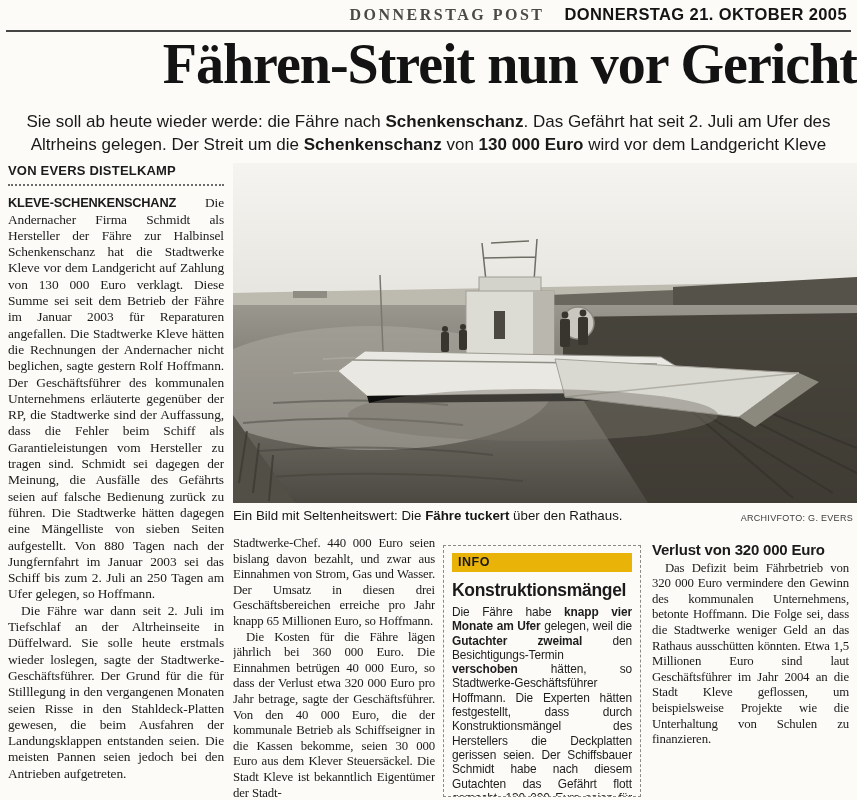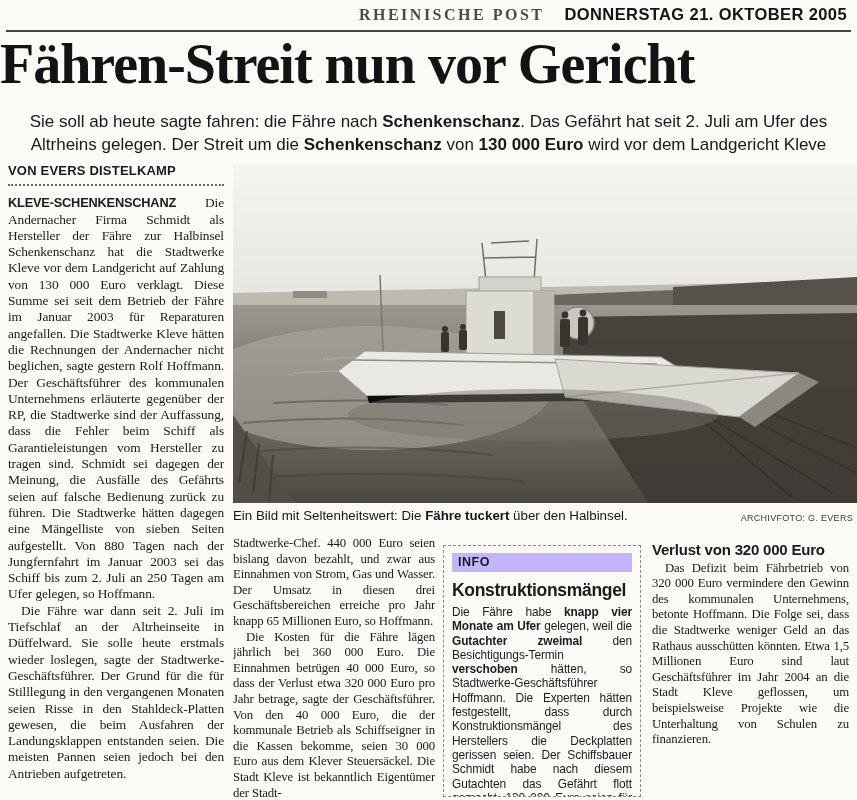--- a/index.html
+++ b/index.html
@@ -11,23 +11,23 @@
   }
 
   
   .masthead { position:absolute; top:5px; right:10px; display:flex; gap:20px; align-items:baseline; }
   .paper-name { font-family:"Liberation Serif", serif; font-size:16px; font-weight:600; letter-spacing:2.5px; color:#4b4a47; }
   .issue-date { font-family:"Liberation Sans", sans-serif; font-size:16.5px; font-weight:700; letter-spacing:.4px; color:#141414; }
   .top-rule { position:absolute; top:30px; left:6px; right:6px; border-top:2px solid #454545; }
 
   
   .headline {
-    position:absolute; top:34px; left:0; right:0; text-align:left;
+    position:absolute; top:34px; left:0; right:0; text-align:right;
     font-family:"Liberation Serif", serif; font-weight:700; font-size:56px; line-height:1.08;
-    letter-spacing:-1px; color:#131313;
+    letter-spacing:-1px; color:#131313;padding-left:12px;
   }
   .deck {
     position:absolute; top:110px; left:26px; right:26px; text-align:center;
     font-family:"Liberation Sans", sans-serif; font-size:17px; line-height:1.38; color:#191919;
   }
   .rb { font-weight:700; }
 
   
   .col { position:absolute; overflow:hidden; text-align:justify; }
   #col1 { left:8px;  top:163px; width:216px; height:637px; font-size:13.4px; line-height:16.3px; letter-spacing:-.1px; }
@@ -53,37 +53,37 @@
   }
   .credit { font-size:9px; letter-spacing:.3px; color:#3c3c3c; white-space:nowrap; }
 
   
   .infobox {
     position:absolute; left:443px; top:545px; width:198px; height:252px; overflow:hidden;
     border:1px dashed #8a8a86; padding:7px 8px 8px;
     font-family:"Liberation Sans", sans-serif; background:#fcfbf8;
   }
   .info-kicker {
-    display:block; background:#c4b5fd; color:#1a1a1a;
+    display:block; background:#eab308; color:#1a1a1a;
     font-weight:700; font-size:12.5px; padding:2px 6px 3px; letter-spacing:.5px;
   }
   .info-title { font-weight:700; font-size:17.5px; letter-spacing:-.3px; margin:8px 0 4px; }
   .info-text { font-size:11.9px; line-height:14.3px; text-align:justify; letter-spacing:-.1px; color:#1d1d1d; }
 </style>
 </head>
 <body>
 
 <div class="masthead">
-  <span class="paper-name">RHEINISCHE POST</span>
+  <span class="paper-name">DONNERSTAG POST</span>
   <span class="issue-date">DONNERSTAG 21. OKTOBER 2005</span>
 </div>
 <div class="top-rule"></div>
 
 <h1 class="headline">Fähren-Streit nun vor Gericht</h1>
-<p class="deck"><span>Sie soll ab heute sagte fahren: die Fähre nach </span><span class="rb">Schenkenschanz</span><span>. Das Gefährt hat seit 2. Juli am Ufer des Altrheins gelegen. Der Streit um die </span><span class="rb">Schenkenschanz</span><span> von </span><span class="rb">130&nbsp;000 Euro</span><span> wird vor dem Landgericht Kleve ausgetragen.</span></p>
+<p class="deck"><span>Sie soll ab heute wieder werde: die Fähre nach </span><span class="rb">Schenkenschanz</span><span>. Das Gefährt hat seit 2. Juli am Ufer des Altrheins gelegen. Der Streit um die </span><span class="rb">Schenkenschanz</span><span> von </span><span class="rb">130&nbsp;000 Euro</span><span> wird vor dem Landgericht Kleve ausgetragen.</span></p>
 
 <div class="col" id="col1">
   <div class="byline-row">VON EVERS DISTELKAMP</div>
   <p><span class="kicker">KLEVE-SCHENKENSCHANZ</span><span> Die Andernacher Firma Schmidt als Hersteller der Fähre zur Halbinsel Schenkenschanz hat die Stadtwerke Kleve vor dem Landgericht auf Zahlung von 130&nbsp;000 Euro verklagt. Diese Summe sei seit dem Betrieb der Fähre im Januar 2003 für Reparaturen angefallen. Die Stadtwerke Kleve hätten die Rechnungen der Andernacher nicht beglichen, sagte gestern Rolf Hoffmann. Der Geschäftsführer des kommunalen Unternehmens erläuterte gegenüber der RP, die Stadtwerke sind der Auffassung, dass die Fehler beim Schiff als Garantieleistungen vom Hersteller zu tragen sind. Schmidt sei dagegen der Meinung, die Ausfälle des Gefährts seien auf falsche Bedienung zurück zu führen. Die Stadtwerke hätten dagegen eine Mängelliste von sieben Seiten aufgestellt. Von 880 Tagen nach der Jungfernfahrt im Januar 2003 sei das Schiff bis zum 2. Juli an 250 Tagen am Ufer gelegen, so Hoffmann.</span></p>
   <p class="ind">Die Fähre war dann seit 2. Juli im Tiefschlaf an der Altrheinseite in Düffelward. Sie solle heute erstmals wieder loslegen, sagte der Stadtwerke-Geschäftsführer. Der Grund für die für Stilllegung in den vergangenen Monaten seien Risse in den Stahldeck-Platten gewesen, die beim Ausfahren der Landungsklappen entstanden seien. Die meisten Pannen seien jedoch bei den Antrieben aufgetreten.</p>
 
 </div>
 
 <div class="photo">
   <svg width="624" height="340" viewBox="0 0 624 340" xmlns="http://www.w3.org/2000/svg">
@@ -139,21 +139,21 @@
       </g>
       <polygon points="322,196 566,210 506,254 332,234" fill="#d9d8d1" stroke="#a3a198" stroke-width="1"></polygon>
       <polygon points="506,254 566,210 586,219 522,264" fill="#8b887e"></polygon>
       <line x1="332" y1="234" x2="566" y2="210" stroke="#b1afa5" stroke-width="1.5"></line>
       <ellipse cx="300" cy="252" rx="185" ry="26" fill="#77746b" opacity="0.45"></ellipse>
     </g>
   </svg>
 </div>
 
 <div class="caption-row">
-  <span><span>Ein Bild mit Seltenheitswert: Die </span><span class="rb">Fähre tuckert</span><span> über den Halbinsel.</span></span>
+  <span><span>Ein Bild mit Seltenheitswert: Die </span><span class="rb">Fähre tuckert</span><span> über den Rathaus.</span></span>
   <span class="credit">ARCHIVFOTO: G. EVERS</span>
 </div>
 
 <div class="col" id="col2">
   <p>Stadtwerke-Chef. 440&nbsp;000 Euro seien bislang davon bezahlt, und zwar aus Einnahmen von Strom, Gas und Wasser. Der Umsatz in diesen drei Geschäftsbereichen erreiche pro Jahr knapp 65 Millionen Euro, so Hoffmann.</p>
   <p class="ind">Die Kosten für die Fähre lägen jährlich bei 360&nbsp;000 Euro. Die Einnahmen betrügen 40&nbsp;000 Euro, so dass der Verlust etwa 320&nbsp;000 Euro pro Jahr betrage, sagte der Geschäftsführer. Von den 40&nbsp;000 Euro, die der kommunale Betrieb als Schiffseigner in die Kassen bekomme, seien 30&nbsp;000 Euro aus dem Klever Steuersäckel. Die Stadt Kleve ist bekanntlich Eigentümer der Stadt-</p>
 </div>
 
 <aside class="infobox">
   <span class="info-kicker">INFO</span>

